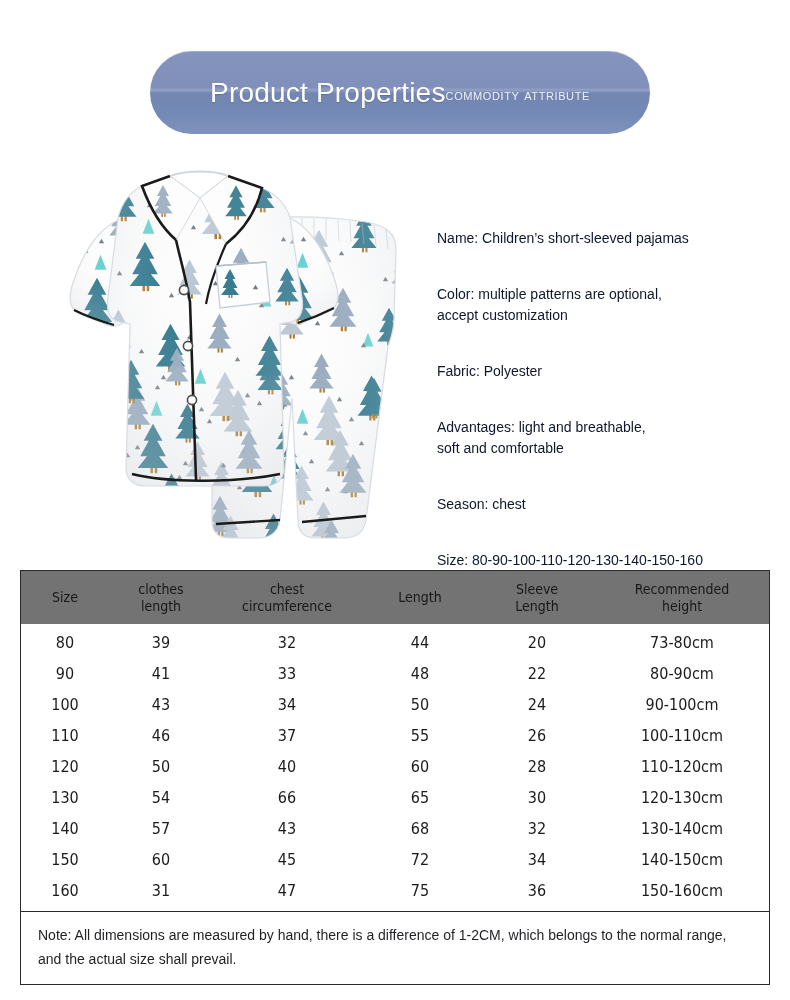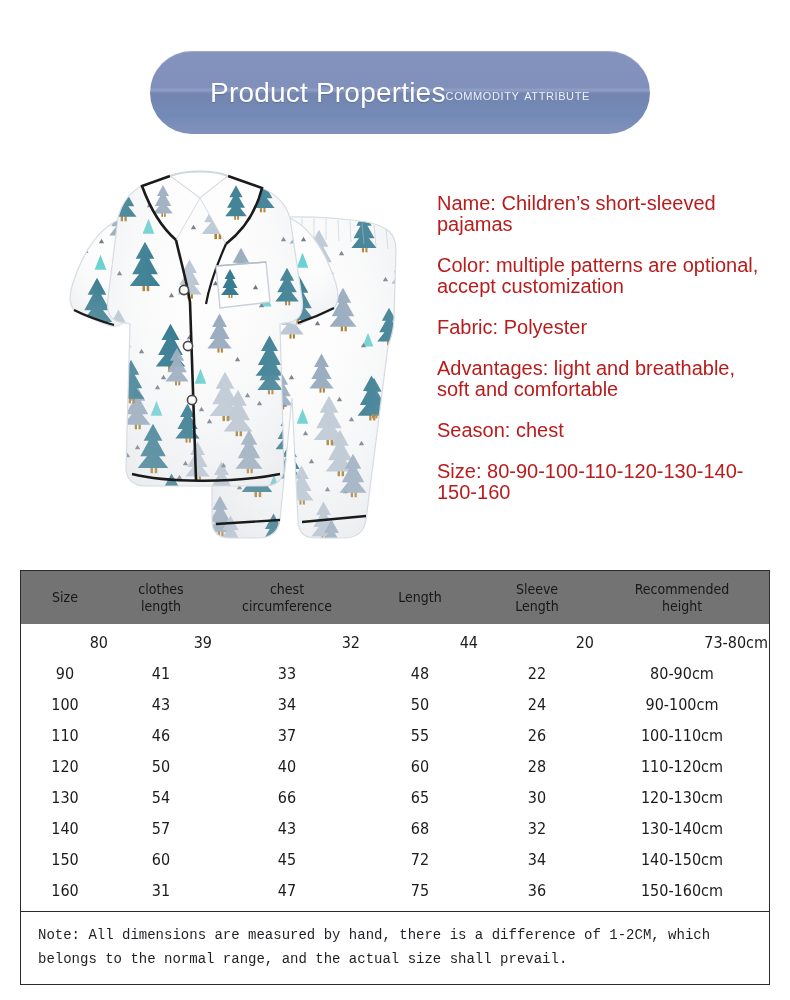--- a/index.html
+++ b/index.html
@@ -67,25 +67,26 @@
   #photo svg { display: block; }
 
   
   #specs {
     position: absolute;
     left: 437px;
     top: 193px;
     width: 345px;
   }
   .spec {
-    color: #b91c1c;
-    font-size: 20px;
+    color: #0f172a;
+    font-size: 14px;
     line-height: 21px;
     margin-bottom: 20px;
     white-space: pre-line;
+    margin-top: 35px;
   }
   .spec:last-child { margin-bottom: 0; }
 
   
   #table-wrap {
     position: absolute;
     left: 20px;
     top: 570px;
     width: 750px;
     border: 1px solid #2b2b2b;
@@ -111,37 +112,37 @@
   }
   #size-table td {
     color: #1a1b1d;
     font-size: 16px;
     line-height: 18px;
     height: 29px;
     text-align: center;
     font-weight: 400;
     font-family: "DejaVu Sans Condensed", "Liberation Sans Narrow", "Liberation Sans", sans-serif;
   }
-  #size-table tbody tr:first-child td { padding-top: 4px; text-align: right; }
+  #size-table tbody tr:first-child td { padding-top: 4px; }
   #size-table tbody tr:last-child td { padding-bottom: 6px; }
 
   col.c0 { width: 88px; }
   col.c1 { width: 104px; }
   col.c2 { width: 148px; }
   col.c3 { width: 118px; }
   col.c4 { width: 116px; }
   col.c5 { width: 174px; }
 
   #note {
     border-top: 1px solid #2b2b2b;
     padding: 11px 17px 13px 17px;
     color: #1f2024;
     font-size: 14px;
     line-height: 24px;
-    font-family: Liberation Mono, monospace;
+    font-family: Liberation Sans, sans-serif;
   }
 </style>
 </head>
 <body>
 
 <div id="banner">
   <div id="banner-title">Product Properties</div>
   <div id="banner-sub">Commodity attribute</div>
 </div>
 

